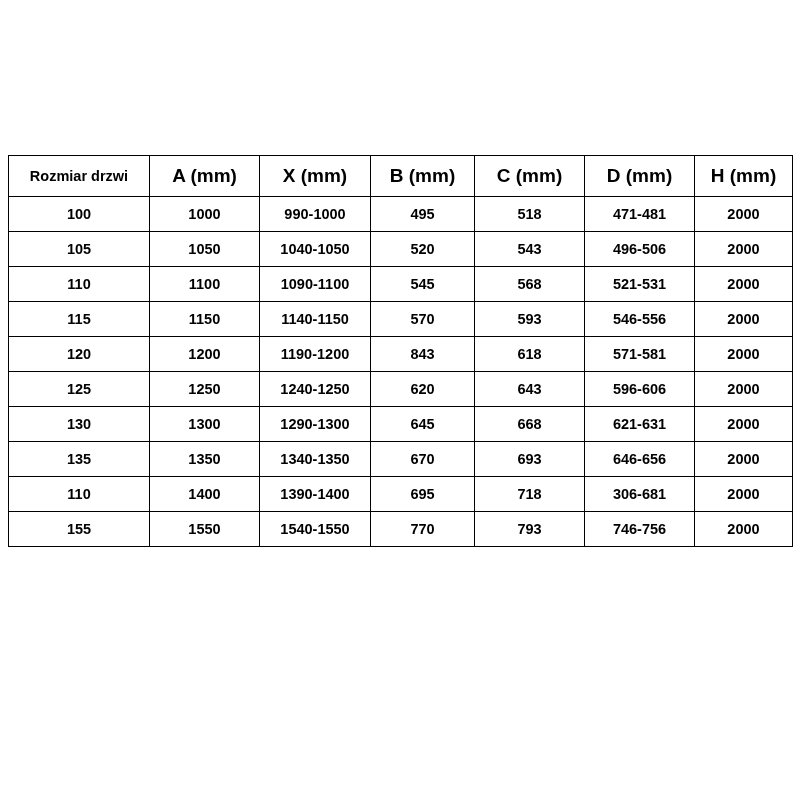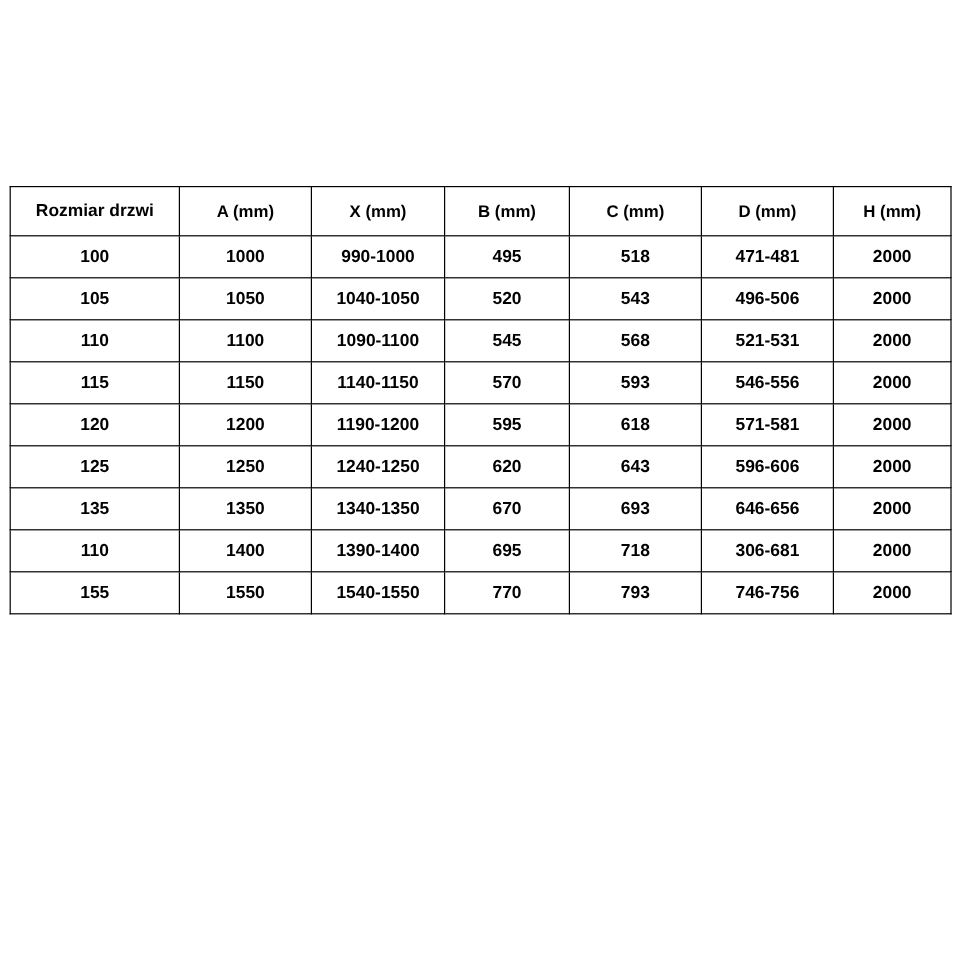--- a/index.html
+++ b/index.html
@@ -48,21 +48,21 @@
     color: #000000;
     padding: 0;
     height: 34px;
     line-height: 34px;
     white-space: nowrap;
     overflow: hidden;
   }
   table.size-table thead th {
     height: 40px;
     line-height: 40px;
-    font-size: 14px;
+    font-size: 19px;
   }
   table.size-table thead th.first-head {
     font-size: 14.5px;
   }
 </style>
 </head>
 <body>
 
 <div class="page">
   <div class="table-wrap">
@@ -121,32 +121,41 @@
           <td>1140-1150</td>
           <td>570</td>
           <td>593</td>
           <td>546-556</td>
           <td>2000</td>
         </tr>
         <tr>
           <td>120</td>
           <td>1200</td>
           <td>1190-1200</td>
-          <td>595</td>
+          <td>843</td>
           <td>618</td>
           <td>571-581</td>
           <td>2000</td>
         </tr>
         <tr>
           <td>125</td>
           <td>1250</td>
           <td>1240-1250</td>
           <td>620</td>
           <td>643</td>
           <td>596-606</td>
+          <td>2000</td>
+        </tr>
+        <tr>
+          <td>130</td>
+          <td>1300</td>
+          <td>1290-1300</td>
+          <td>645</td>
+          <td>668</td>
+          <td>621-631</td>
           <td>2000</td>
         </tr>
         <tr>
           <td>135</td>
           <td>1350</td>
           <td>1340-1350</td>
           <td>670</td>
           <td>693</td>
           <td>646-656</td>
           <td>2000</td>

